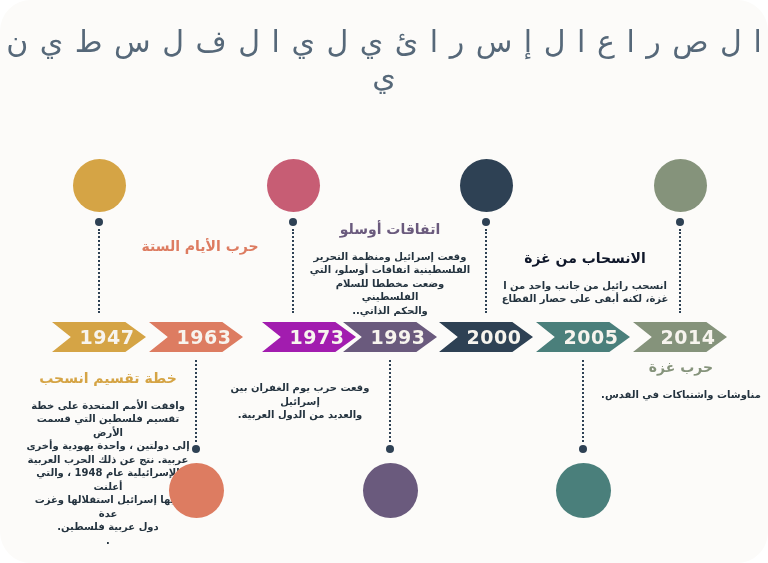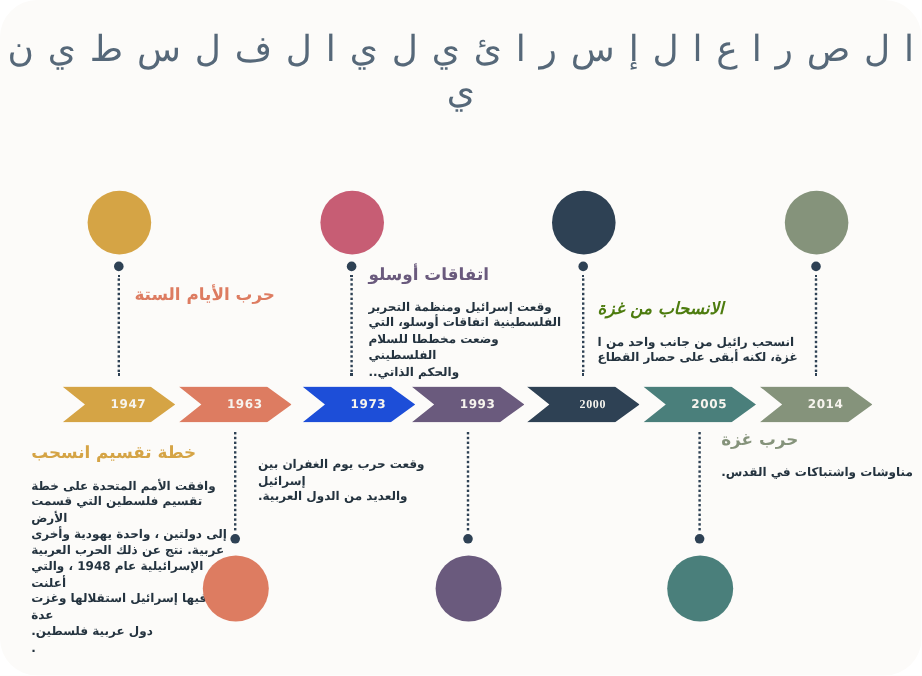--- a/index.html
+++ b/index.html
@@ -10,36 +10,36 @@
     position:absolute;top:24px;left:0;width:768px;margin:0;
     text-align:center;direction:rtl;
     font-size:30px;font-weight:400;letter-spacing:1px;word-spacing:2px;
   }
 
   .arrow{
     position:absolute;top:322px;width:94px;height:30px;
     clip-path:polygon(0% 0%,78% 0%,100% 50%,78% 100%,0% 100%,20% 50%);
     display:flex;align-items:center;justify-content:center;
     padding-left:16px;box-sizing:border-box;
-    color:#f7f4ee;font-size:10px;font-weight:bold;letter-spacing:0.5px;
+    color:#f7f4ee;font-size:19px;font-weight:bold;letter-spacing:0.5px;
   }
 
   .circle{position:absolute;border-radius:50%;}
   .circle.top{width:53px;height:53px;top:159px;}
   .circle.bottom{width:55px;height:55px;top:463px;}
 
   .dot{position:absolute;width:8px;height:8px;border-radius:50%;}
   .dot.top{top:218px;}
   .dot.bottom{top:445px;}
 
   .dline{position:absolute;width:0;border-left:2px dotted #2e4154;}
   .dline.top{top:229px;height:84px;}
   .dline.bottom{top:360px;height:82px;}
 
-  .event-block{position:absolute;direction:rtl;text-align:left;}
+  .event-block{position:absolute;direction:rtl;text-align:center;}
   .event-block h2{margin:0;font-size:14px;font-weight:bold;line-height:1.25;}
   .event-block p{margin:11px 0 0 0;font-size:10px;font-weight:bold;line-height:1.35;
                  color:#24333f;white-space:pre-line;}
 </style>
 </head>
 <body>
 
 <div class="canvas" style="background: rgb(252, 251, 249);">
 
   <h1 class="page-title" style="color: rgb(86, 104, 121);">ا ل ص ر ا ع   ا ل إ س ر ا ئ ي ل ي   ا ل ف ل س ط ي ن ي</h1>
@@ -64,49 +64,49 @@
   <div class="dline bottom" style="left: 195px; border-color: rgb(46, 65, 84);"></div>
   <div class="dot bottom" style="left: 192px; background: rgb(46, 65, 84);"></div>
   <div class="circle bottom" style="left: 169px; background: rgb(221, 124, 97);"></div>
   <div class="event-block" style="left:112px;top:238px;width:176px">
     <h2 style="color: rgb(221, 124, 97);">حرب الأيام الستة</h2>
   </div>
 
   <div class="circle top" style="left: 267px; background: rgb(199, 93, 116);"></div>
   <div class="dot top" style="left: 289px; background: rgb(46, 65, 84);"></div>
   <div class="dline top" style="left: 292px; border-color: rgb(46, 65, 84);"></div>
-  <div class="arrow" style="left: 252px; background: #1d4ed8;">1973</div>
+  <div class="arrow" style="left: 262px; background: #a21caf;">1973</div>
   <div class="event-block" style="left:215px;top:370px;width:170px">
     <p>وقعت حرب يوم الغفران بين إسرائيل
 والعديد من الدول العربية.</p>
   </div>
 
   <div class="arrow" style="left: 343px; background: rgb(106, 90, 125);">1993</div>
   <div class="dline bottom" style="left: 389px; border-color: rgb(46, 65, 84);"></div>
   <div class="dot bottom" style="left: 386px; background: rgb(46, 65, 84);"></div>
   <div class="circle bottom" style="left: 363px; background: rgb(106, 90, 125);"></div>
   <div class="event-block" style="left:307px;top:221px;width:166px">
     <h2 style="color: rgb(106, 90, 125);">اتفاقات أوسلو</h2>
     <p>وقعت إسرائيل ومنظمة التحرير
 الفلسطينية اتفاقات أوسلو، التي
 وضعت مخططا للسلام الفلسطيني
 والحكم الذاتي..</p>
   </div>
 
   <div class="circle top" style="left: 460px; background: rgb(46, 65, 84);"></div>
   <div class="dot top" style="left: 482px; background: rgb(46, 65, 84);"></div>
   <div class="dline top" style="left: 485px; border-color: rgb(46, 65, 84);"></div>
-  <div class="arrow" style="left: 439px; background: rgb(46, 65, 84); font-family: Liberation Serif, serif;">2000</div>
+  <div class="arrow" style="left: 439px; background: rgb(46, 65, 84);">2000</div>
 
   <div class="arrow" style="left: 536px; background: rgb(74, 127, 123);">2005</div>
   <div class="dline bottom" style="left: 582px; border-color: rgb(46, 65, 84);"></div>
   <div class="dot bottom" style="left: 579px; background: rgb(46, 65, 84);"></div>
   <div class="circle bottom" style="left: 556px; background: rgb(74, 127, 123);"></div>
   <div class="event-block" style="left:498px;top:250px;width:174px">
-    <h2 style="color: #4d7c0f; font-style: italic;">الانسحاب من غزة</h2>
+    <h2 style="color: #0f172a;">الانسحاب من غزة</h2>
     <p>انسحب رائيل من جانب واحد من ا
 غزة، لكنه أبقى على حصار القطاع</p>
   </div>
 
   <div class="circle top" style="left: 654px; background: rgb(133, 147, 123);"></div>
   <div class="dot top" style="left: 676px; background: rgb(46, 65, 84);"></div>
   <div class="dline top" style="left: 679px; border-color: rgb(46, 65, 84);"></div>
   <div class="arrow" style="left: 633px; background: rgb(133, 147, 123);">2014</div>
   <div class="event-block" style="left:601px;top:359px;width:160px">
     <h2 style="color: rgb(133, 147, 123);">حرب غزة</h2>

